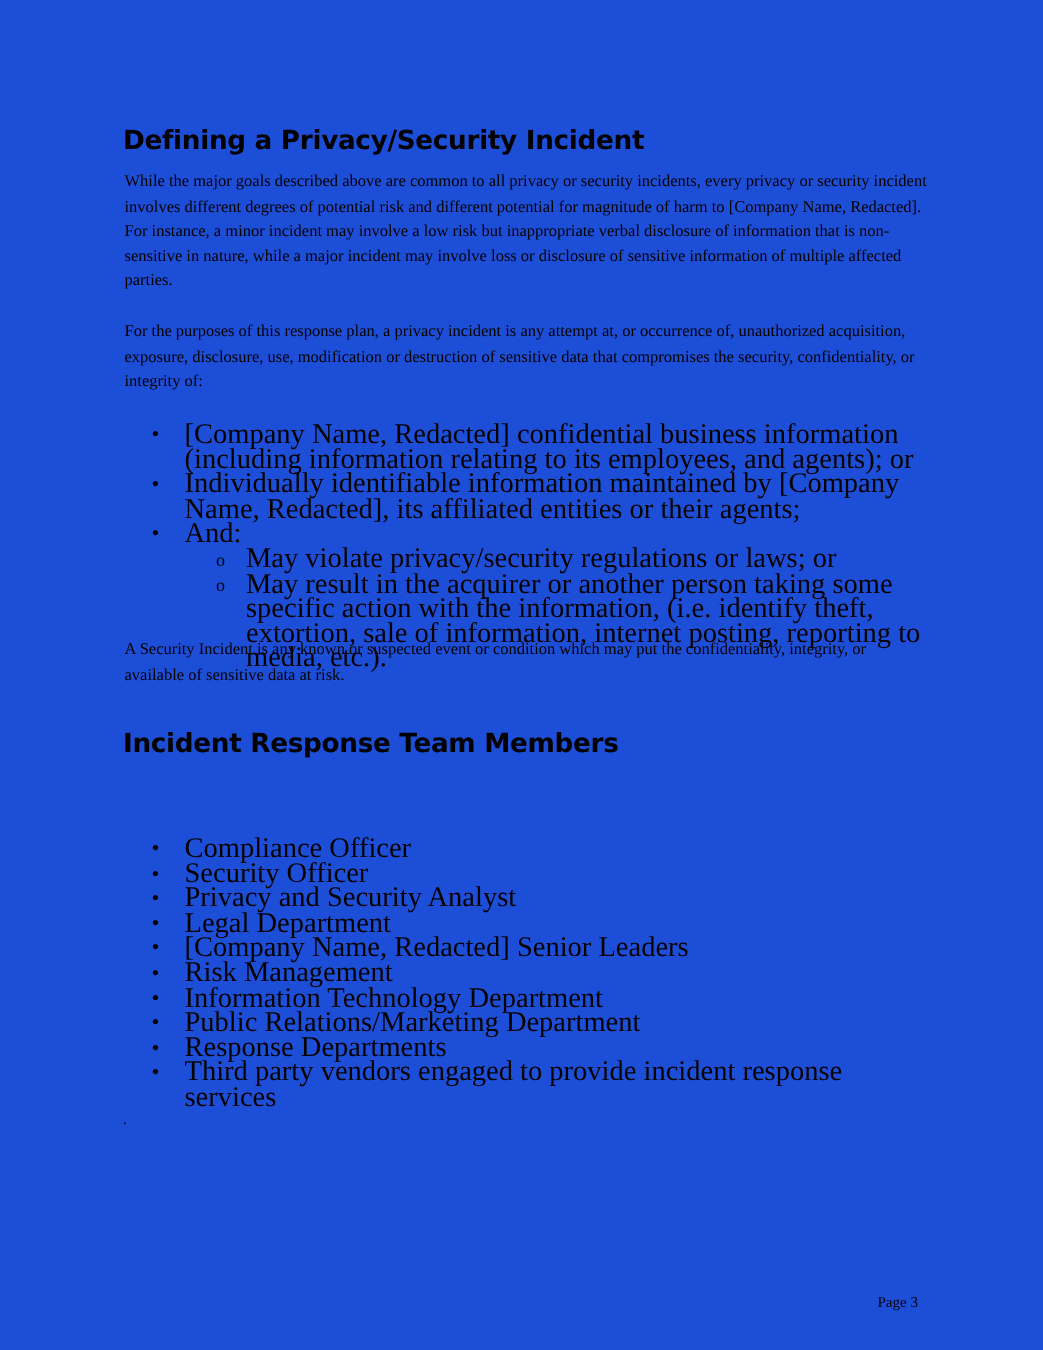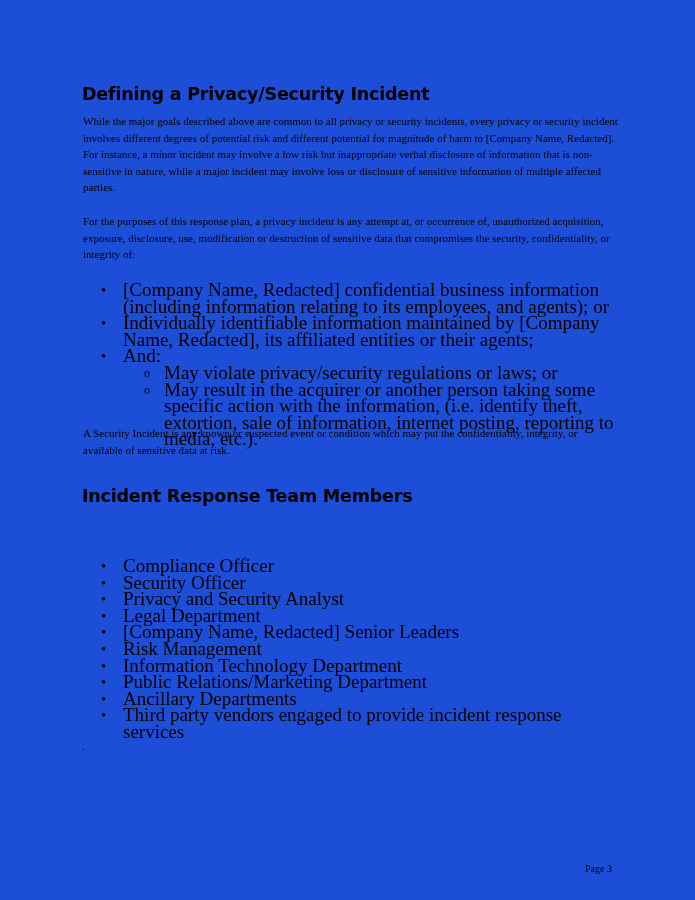--- a/index.html
+++ b/index.html
@@ -45,20 +45,20 @@
 
   <ul class="l1" style="top:558px;">
     <li><span>Compliance Officer</span></li>
     <li><span>Security Officer</span></li>
     <li><span>Privacy and Security Analyst</span></li>
     <li><span>Legal Department</span></li>
     <li><span>[Company Name, Redacted] Senior Leaders</span></li>
     <li><span>Risk Management</span></li>
     <li><span>Information Technology Department</span></li>
     <li><span>Public Relations/Marketing Department</span></li>
-    <li><span>Ancillary Departments</span></li>
+    <li><span>Response Departments</span></li>
     <li><span>Third party vendors engaged to provide incident response services</span></li>
   </ul>
 
   <span class="dot">.</span>
 
   <span class="pagenum">Page 3</span>
 </div>
 
 </body></html>

